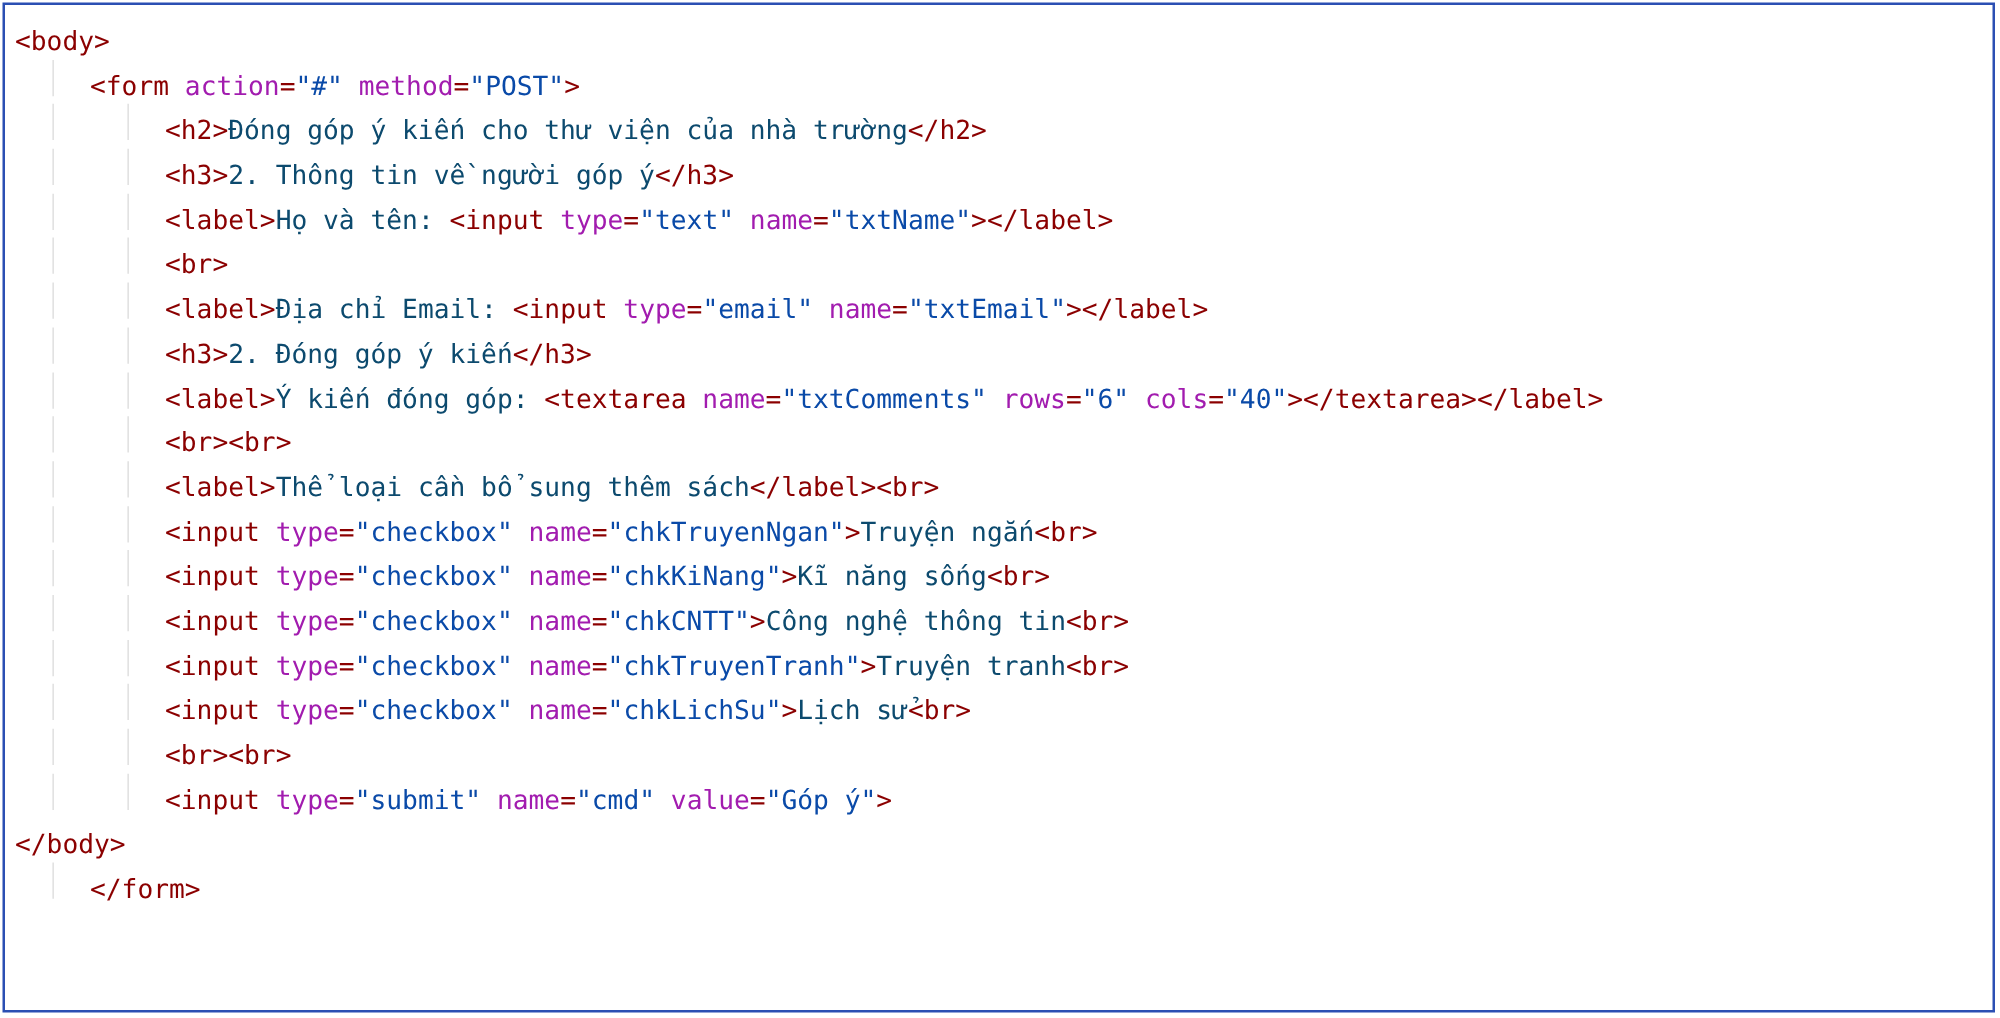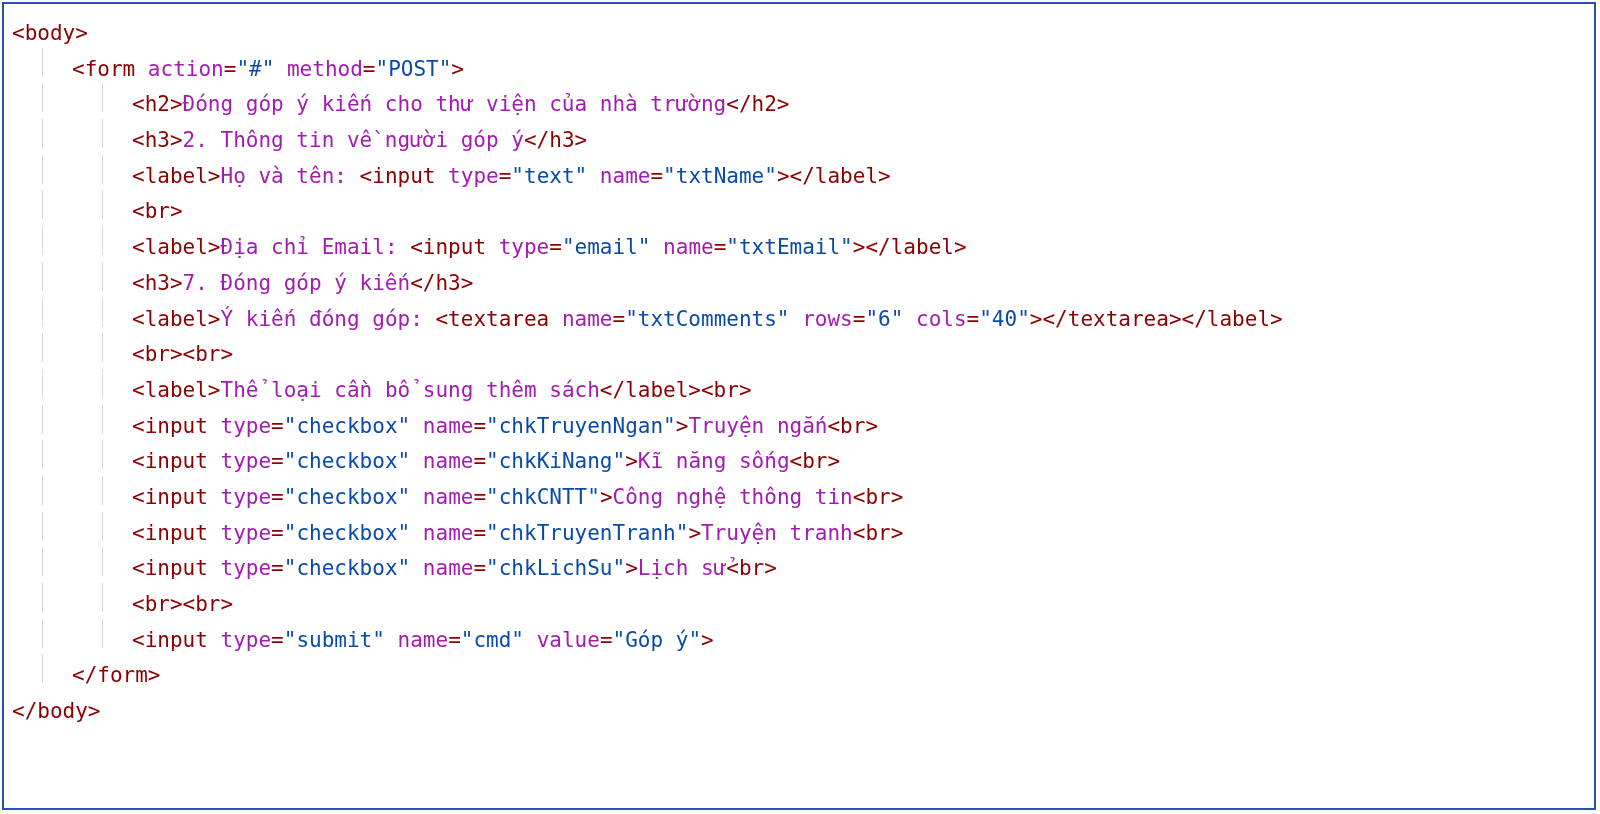--- a/index.html
+++ b/index.html
@@ -31,40 +31,40 @@
     bottom: -4px;
     border-left: 1px solid #d9d9d9;
   }
   .code {
     display: inline-block;
   }
   
   .t-tag    { color: #8b0000; }  
   .t-attr   { color: #a21caf; }  
   .t-val    { color: #0a4aa8; }  
-  .t-text   { color: #a21caf; }  
+  .t-text   { color: #0c4a6e; }  
   .indent   { display:inline-block; }
 </style>
 </head>
 <body>
 
 <div class="editor-frame" id="editor">
     <div class="line"><span class="indent" style="width: 0px; position: relative; height: 1em;"></span><span class="code"><span class="t-tag">&lt;body&gt;</span></span></div>
     <div class="line"><span class="indent" style="width: 60px; position: relative; height: 1em;"><span class="guide" style="left: 30px;"></span></span><span class="code"><span class="t-tag">&lt;form </span><span class="t-attr">action</span><span class="t-tag">=</span><span class="t-val">"#"</span><span class="t-tag"> </span><span class="t-attr">method</span><span class="t-tag">=</span><span class="t-val">"POST"</span><span class="t-tag">&gt;</span></span></div>
     <div class="line"><span class="indent" style="width: 120px; position: relative; height: 1em;"><span class="guide" style="left: 30px;"></span><span class="guide" style="left: 90px;"></span></span><span class="code"><span class="t-tag">&lt;h2&gt;</span><span class="t-text">Đóng góp ý kiến cho thư viện của nhà trường</span><span class="t-tag">&lt;/h2&gt;</span></span></div>
     <div class="line"><span class="indent" style="width: 120px; position: relative; height: 1em;"><span class="guide" style="left: 30px;"></span><span class="guide" style="left: 90px;"></span></span><span class="code"><span class="t-tag">&lt;h3&gt;</span><span class="t-text">2. Thông tin về người góp ý</span><span class="t-tag">&lt;/h3&gt;</span></span></div>
     <div class="line"><span class="indent" style="width: 120px; position: relative; height: 1em;"><span class="guide" style="left: 30px;"></span><span class="guide" style="left: 90px;"></span></span><span class="code"><span class="t-tag">&lt;label&gt;</span><span class="t-text">Họ và tên: </span><span class="t-tag">&lt;input </span><span class="t-attr">type</span><span class="t-tag">=</span><span class="t-val">"text"</span><span class="t-tag"> </span><span class="t-attr">name</span><span class="t-tag">=</span><span class="t-val">"txtName"</span><span class="t-tag">&gt;</span><span class="t-tag">&lt;/label&gt;</span></span></div>
     <div class="line"><span class="indent" style="width: 120px; position: relative; height: 1em;"><span class="guide" style="left: 30px;"></span><span class="guide" style="left: 90px;"></span></span><span class="code"><span class="t-tag">&lt;br&gt;</span></span></div>
     <div class="line"><span class="indent" style="width: 120px; position: relative; height: 1em;"><span class="guide" style="left: 30px;"></span><span class="guide" style="left: 90px;"></span></span><span class="code"><span class="t-tag">&lt;label&gt;</span><span class="t-text">Địa chỉ Email: </span><span class="t-tag">&lt;input </span><span class="t-attr">type</span><span class="t-tag">=</span><span class="t-val">"email"</span><span class="t-tag"> </span><span class="t-attr">name</span><span class="t-tag">=</span><span class="t-val">"txtEmail"</span><span class="t-tag">&gt;</span><span class="t-tag">&lt;/label&gt;</span></span></div>
-    <div class="line"><span class="indent" style="width: 120px; position: relative; height: 1em;"><span class="guide" style="left: 30px;"></span><span class="guide" style="left: 90px;"></span></span><span class="code"><span class="t-tag">&lt;h3&gt;</span><span class="t-text">7. Đóng góp ý kiến</span><span class="t-tag">&lt;/h3&gt;</span></span></div>
+    <div class="line"><span class="indent" style="width: 120px; position: relative; height: 1em;"><span class="guide" style="left: 30px;"></span><span class="guide" style="left: 90px;"></span></span><span class="code"><span class="t-tag">&lt;h3&gt;</span><span class="t-text">2. Đóng góp ý kiến</span><span class="t-tag">&lt;/h3&gt;</span></span></div>
     <div class="line"><span class="indent" style="width: 120px; position: relative; height: 1em;"><span class="guide" style="left: 30px;"></span><span class="guide" style="left: 90px;"></span></span><span class="code"><span class="t-tag">&lt;label&gt;</span><span class="t-text">Ý kiến đóng góp: </span><span class="t-tag">&lt;textarea </span><span class="t-attr">name</span><span class="t-tag">=</span><span class="t-val">"txtComments"</span><span class="t-tag"> </span><span class="t-attr">rows</span><span class="t-tag">=</span><span class="t-val">"6"</span><span class="t-tag"> </span><span class="t-attr">cols</span><span class="t-tag">=</span><span class="t-val">"40"</span><span class="t-tag">&gt;</span><span class="t-tag">&lt;/textarea&gt;</span><span class="t-tag">&lt;/label&gt;</span></span></div>
     <div class="line"><span class="indent" style="width: 120px; position: relative; height: 1em;"><span class="guide" style="left: 30px;"></span><span class="guide" style="left: 90px;"></span></span><span class="code"><span class="t-tag">&lt;br&gt;&lt;br&gt;</span></span></div>
     <div class="line"><span class="indent" style="width: 120px; position: relative; height: 1em;"><span class="guide" style="left: 30px;"></span><span class="guide" style="left: 90px;"></span></span><span class="code"><span class="t-tag">&lt;label&gt;</span><span class="t-text">Thể loại cần bổ sung thêm sách</span><span class="t-tag">&lt;/label&gt;</span><span class="t-tag">&lt;br&gt;</span></span></div>
     <div class="line"><span class="indent" style="width: 120px; position: relative; height: 1em;"><span class="guide" style="left: 30px;"></span><span class="guide" style="left: 90px;"></span></span><span class="code"><span class="t-tag">&lt;input </span><span class="t-attr">type</span><span class="t-tag">=</span><span class="t-val">"checkbox"</span><span class="t-tag"> </span><span class="t-attr">name</span><span class="t-tag">=</span><span class="t-val">"chkTruyenNgan"</span><span class="t-tag">&gt;</span><span class="t-text">Truyện ngắn</span><span class="t-tag">&lt;br&gt;</span></span></div>
     <div class="line"><span class="indent" style="width: 120px; position: relative; height: 1em;"><span class="guide" style="left: 30px;"></span><span class="guide" style="left: 90px;"></span></span><span class="code"><span class="t-tag">&lt;input </span><span class="t-attr">type</span><span class="t-tag">=</span><span class="t-val">"checkbox"</span><span class="t-tag"> </span><span class="t-attr">name</span><span class="t-tag">=</span><span class="t-val">"chkKiNang"</span><span class="t-tag">&gt;</span><span class="t-text">Kĩ năng sống</span><span class="t-tag">&lt;br&gt;</span></span></div>
     <div class="line"><span class="indent" style="width: 120px; position: relative; height: 1em;"><span class="guide" style="left: 30px;"></span><span class="guide" style="left: 90px;"></span></span><span class="code"><span class="t-tag">&lt;input </span><span class="t-attr">type</span><span class="t-tag">=</span><span class="t-val">"checkbox"</span><span class="t-tag"> </span><span class="t-attr">name</span><span class="t-tag">=</span><span class="t-val">"chkCNTT"</span><span class="t-tag">&gt;</span><span class="t-text">Công nghệ thông tin</span><span class="t-tag">&lt;br&gt;</span></span></div>
     <div class="line"><span class="indent" style="width: 120px; position: relative; height: 1em;"><span class="guide" style="left: 30px;"></span><span class="guide" style="left: 90px;"></span></span><span class="code"><span class="t-tag">&lt;input </span><span class="t-attr">type</span><span class="t-tag">=</span><span class="t-val">"checkbox"</span><span class="t-tag"> </span><span class="t-attr">name</span><span class="t-tag">=</span><span class="t-val">"chkTruyenTranh"</span><span class="t-tag">&gt;</span><span class="t-text">Truyện tranh</span><span class="t-tag">&lt;br&gt;</span></span></div>
     <div class="line"><span class="indent" style="width: 120px; position: relative; height: 1em;"><span class="guide" style="left: 30px;"></span><span class="guide" style="left: 90px;"></span></span><span class="code"><span class="t-tag">&lt;input </span><span class="t-attr">type</span><span class="t-tag">=</span><span class="t-val">"checkbox"</span><span class="t-tag"> </span><span class="t-attr">name</span><span class="t-tag">=</span><span class="t-val">"chkLichSu"</span><span class="t-tag">&gt;</span><span class="t-text">Lịch sử</span><span class="t-tag">&lt;br&gt;</span></span></div>
     <div class="line"><span class="indent" style="width: 120px; position: relative; height: 1em;"><span class="guide" style="left: 30px;"></span><span class="guide" style="left: 90px;"></span></span><span class="code"><span class="t-tag">&lt;br&gt;&lt;br&gt;</span></span></div>
     <div class="line"><span class="indent" style="width: 120px; position: relative; height: 1em;"><span class="guide" style="left: 30px;"></span><span class="guide" style="left: 90px;"></span></span><span class="code"><span class="t-tag">&lt;input </span><span class="t-attr">type</span><span class="t-tag">=</span><span class="t-val">"submit"</span><span class="t-tag"> </span><span class="t-attr">name</span><span class="t-tag">=</span><span class="t-val">"cmd"</span><span class="t-tag"> </span><span class="t-attr">value</span><span class="t-tag">=</span><span class="t-val">"Góp ý"</span><span class="t-tag">&gt;</span></span></div>
+    <div class="line"><span class="indent" style="width: 0px; position: relative; height: 1em;"></span><span class="code"><span class="t-tag">&lt;/body&gt;</span></span></div>
     <div class="line"><span class="indent" style="width: 60px; position: relative; height: 1em;"><span class="guide" style="left: 30px;"></span></span><span class="code"><span class="t-tag">&lt;/form&gt;</span></span></div>
-    <div class="line"><span class="indent" style="width: 0px; position: relative; height: 1em;"></span><span class="code"><span class="t-tag">&lt;/body&gt;</span></span></div>
   </div>
 
 </body></html>

